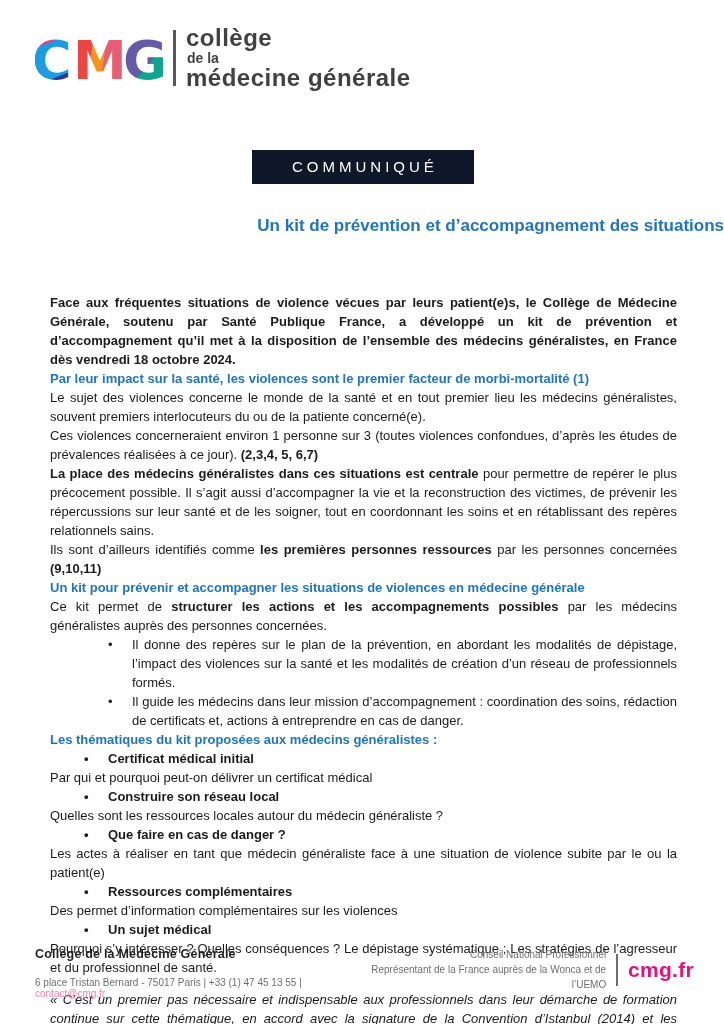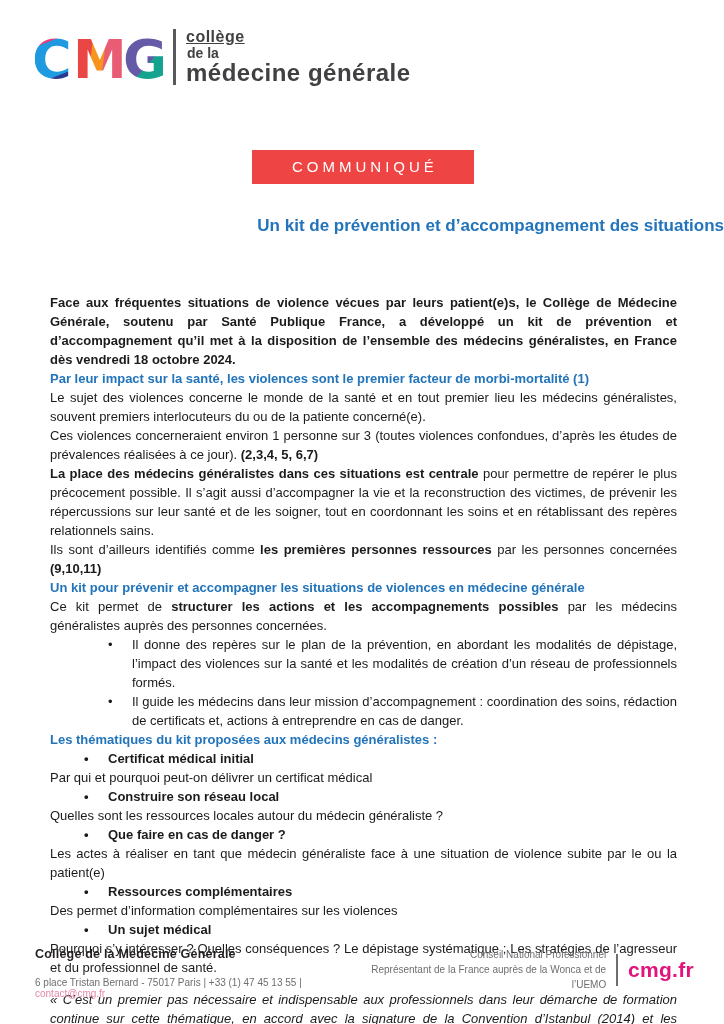--- a/index.html
+++ b/index.html
@@ -13,28 +13,28 @@
     box-sizing:border-box;
   }
   
   .logo-row{
     position:absolute;top:26px;left:35px;
     display:flex;align-items:center;gap:10px;
   }
   .logo-mark{display:block;}
   .logo-divider{width:3px;height:56px;background:#58595b;}
   .logo-text{line-height:1;color:#414042;font-weight:700;}
-  .logo-text .l1{font-size:16px;letter-spacing:0.5px;text-decoration:underline;}
+  .logo-text .l1{font-size:24px;letter-spacing:0.5px;}
   .logo-text .l2{font-size:14px;font-weight:600;margin:1px 0 1px 1px;}
   .logo-text .l3{font-size:24px;letter-spacing:0.5px;}
   
   .banner{
     position:absolute;top:150px;left:50%;transform:translateX(0%);
     margin-left:-110px;
-    background:#ef4444;
+    background:#0f172a;
     color:#ffffff;
     font-size:15px;font-weight:500;
     letter-spacing:4px;
     padding:8px 36px 9px 40px;
     text-align:center;
     min-width:142px;
   }
   
   .doc-title{
     position:absolute;top:213px;left:0;right:0;

